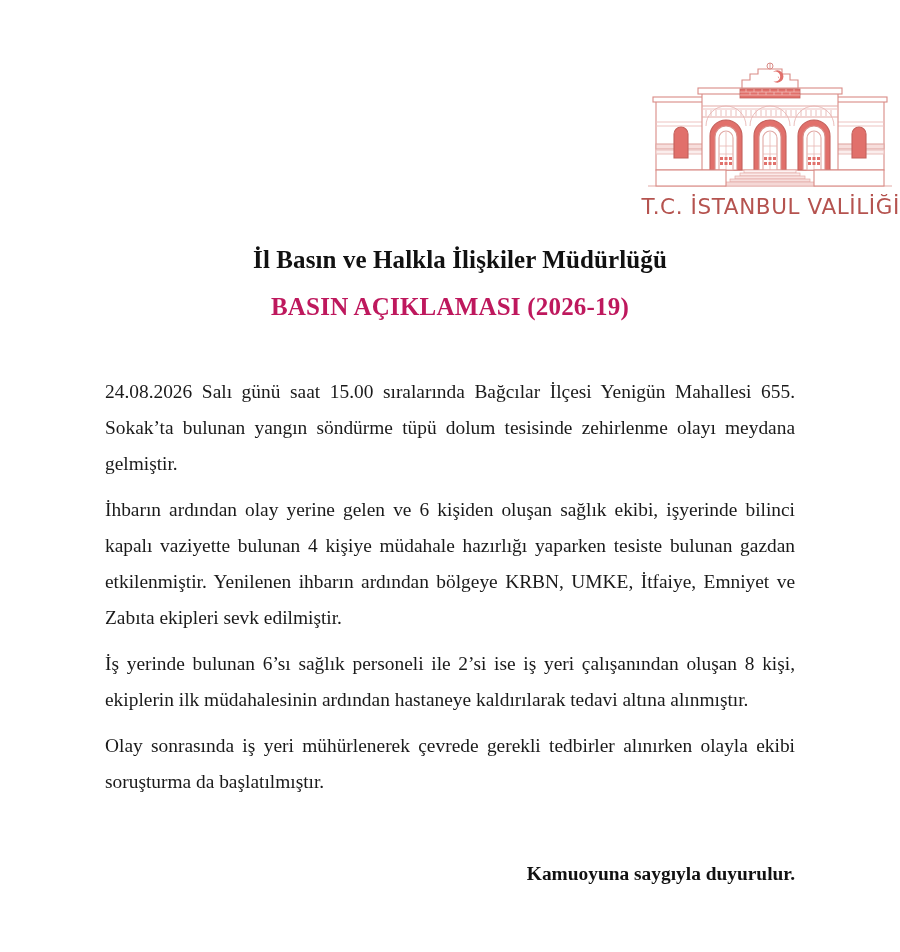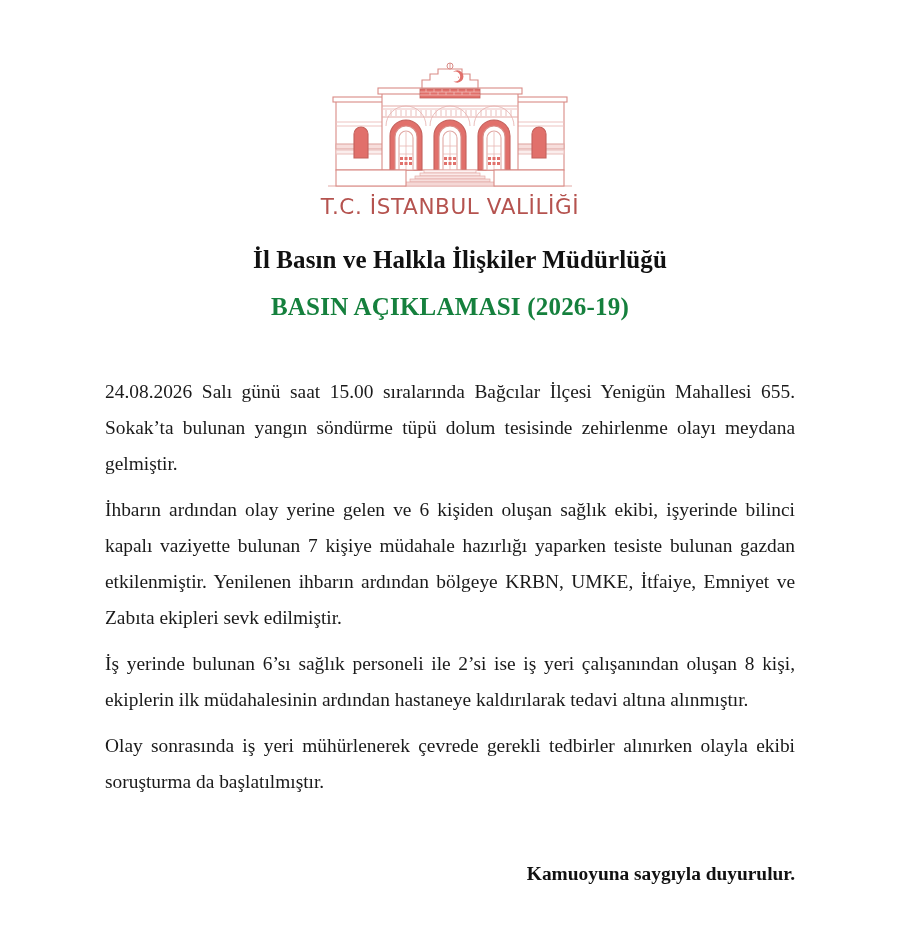--- a/index.html
+++ b/index.html
@@ -23,21 +23,21 @@
     background: #ffffff;
     box-sizing: border-box;
   }
 
   
   .logo-block {
     width: 100%;
     padding-top: 62px;
     display: flex;
     flex-direction: column;
-    align-items: center;
+    align-items: flex-end;
   }
   .logo-emblem {
     width: 260px;
     height: 130px;
     display: block;
   }
   .logo-wordmark {
     margin-top: 4px;
     font-family: "DejaVu Sans", "Liberation Sans", sans-serif;
     font-size: 21.5px;
@@ -59,21 +59,21 @@
     font-size: 25px;
     color: #111111;
     line-height: 1.15;
     letter-spacing: 0.1px;
     margin-left: 20px;
   }
   .doc-subtitle {
     font-family: "Liberation Serif", "DejaVu Serif", serif;
     font-weight: bold;
     font-size: 25px;
-    color: #15803d;
+    color: #be185d;
     line-height: 1.15;
     margin-top: 19px;
     letter-spacing: 0.2px;
   }
 
   
   .body-block {
     margin: 0 auto;
     width: 690px;
     padding-top: 52px;
@@ -252,19 +252,19 @@
     <div class="logo-wordmark">T.C. İSTANBUL VALİLİĞİ</div>
   </div>
 
   <div class="title-block">
     <div class="doc-title">İl Basın ve Halkla İlişkiler Müdürlüğü</div>
     <div class="doc-subtitle">BASIN AÇIKLAMASI (2026-19)</div>
   </div>
 
   <div class="body-block">
     <p class="para">24.08.2026 Salı günü saat 15.00 sıralarında Bağcılar İlçesi Yenigün Mahallesi 655. Sokak’ta bulunan yangın söndürme tüpü dolum tesisinde zehirlenme olayı meydana gelmiştir.</p>
-    <p class="para">İhbarın ardından olay yerine gelen ve 6 kişiden oluşan sağlık ekibi, işyerinde bilinci kapalı vaziyette bulunan 7 kişiye müdahale hazırlığı yaparken tesiste bulunan gazdan etkilenmiştir. Yenilenen ihbarın ardından bölgeye KRBN, UMKE, İtfaiye, Emniyet ve Zabıta ekipleri sevk edilmiştir.</p>
+    <p class="para">İhbarın ardından olay yerine gelen ve 6 kişiden oluşan sağlık ekibi, işyerinde bilinci kapalı vaziyette bulunan 4 kişiye müdahale hazırlığı yaparken tesiste bulunan gazdan etkilenmiştir. Yenilenen ihbarın ardından bölgeye KRBN, UMKE, İtfaiye, Emniyet ve Zabıta ekipleri sevk edilmiştir.</p>
     <p class="para">İş yerinde bulunan 6’sı sağlık personeli ile 2’si ise iş yeri çalışanından oluşan 8 kişi, ekiplerin ilk müdahalesinin ardından hastaneye kaldırılarak tedavi altına alınmıştır.</p>
     <p class="para">Olay sonrasında iş yeri mühürlenerek çevrede gerekli tedbirler alınırken olayla ekibi soruşturma da başlatılmıştır.</p>
     <p class="closing">Kamuoyuna saygıyla duyurulur.</p>
   </div>
 
 </div>
 
 </body></html>

